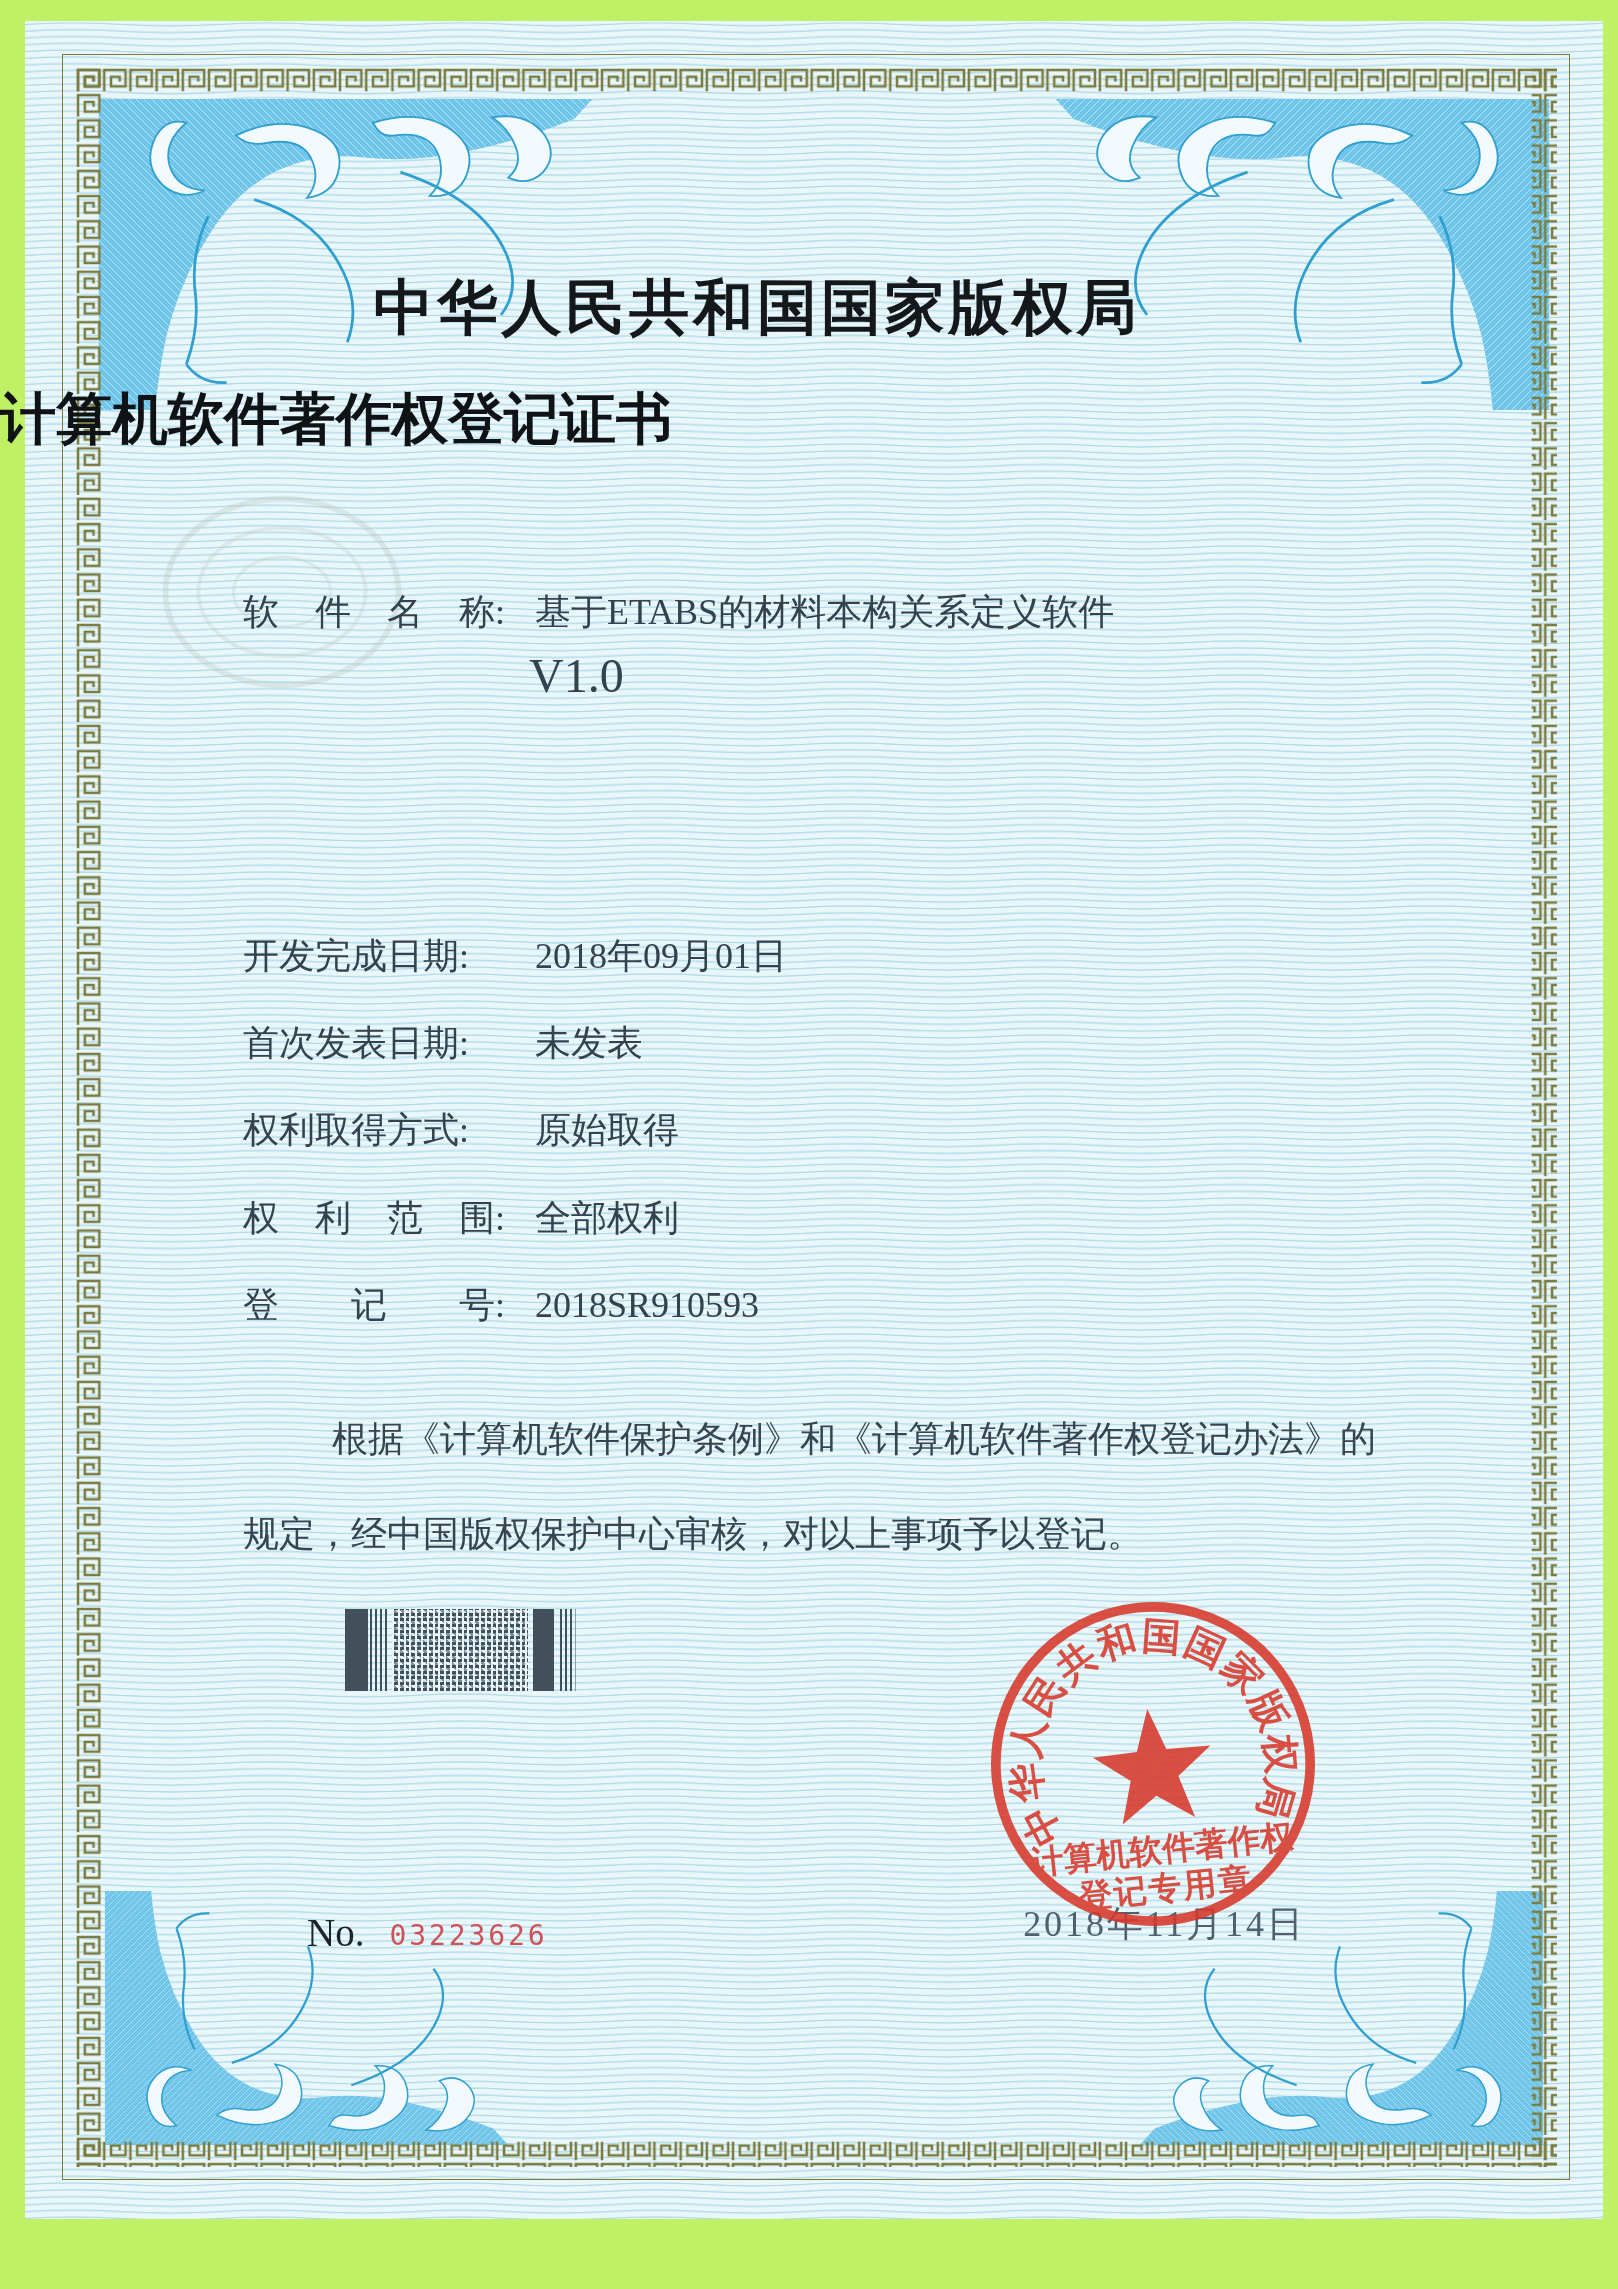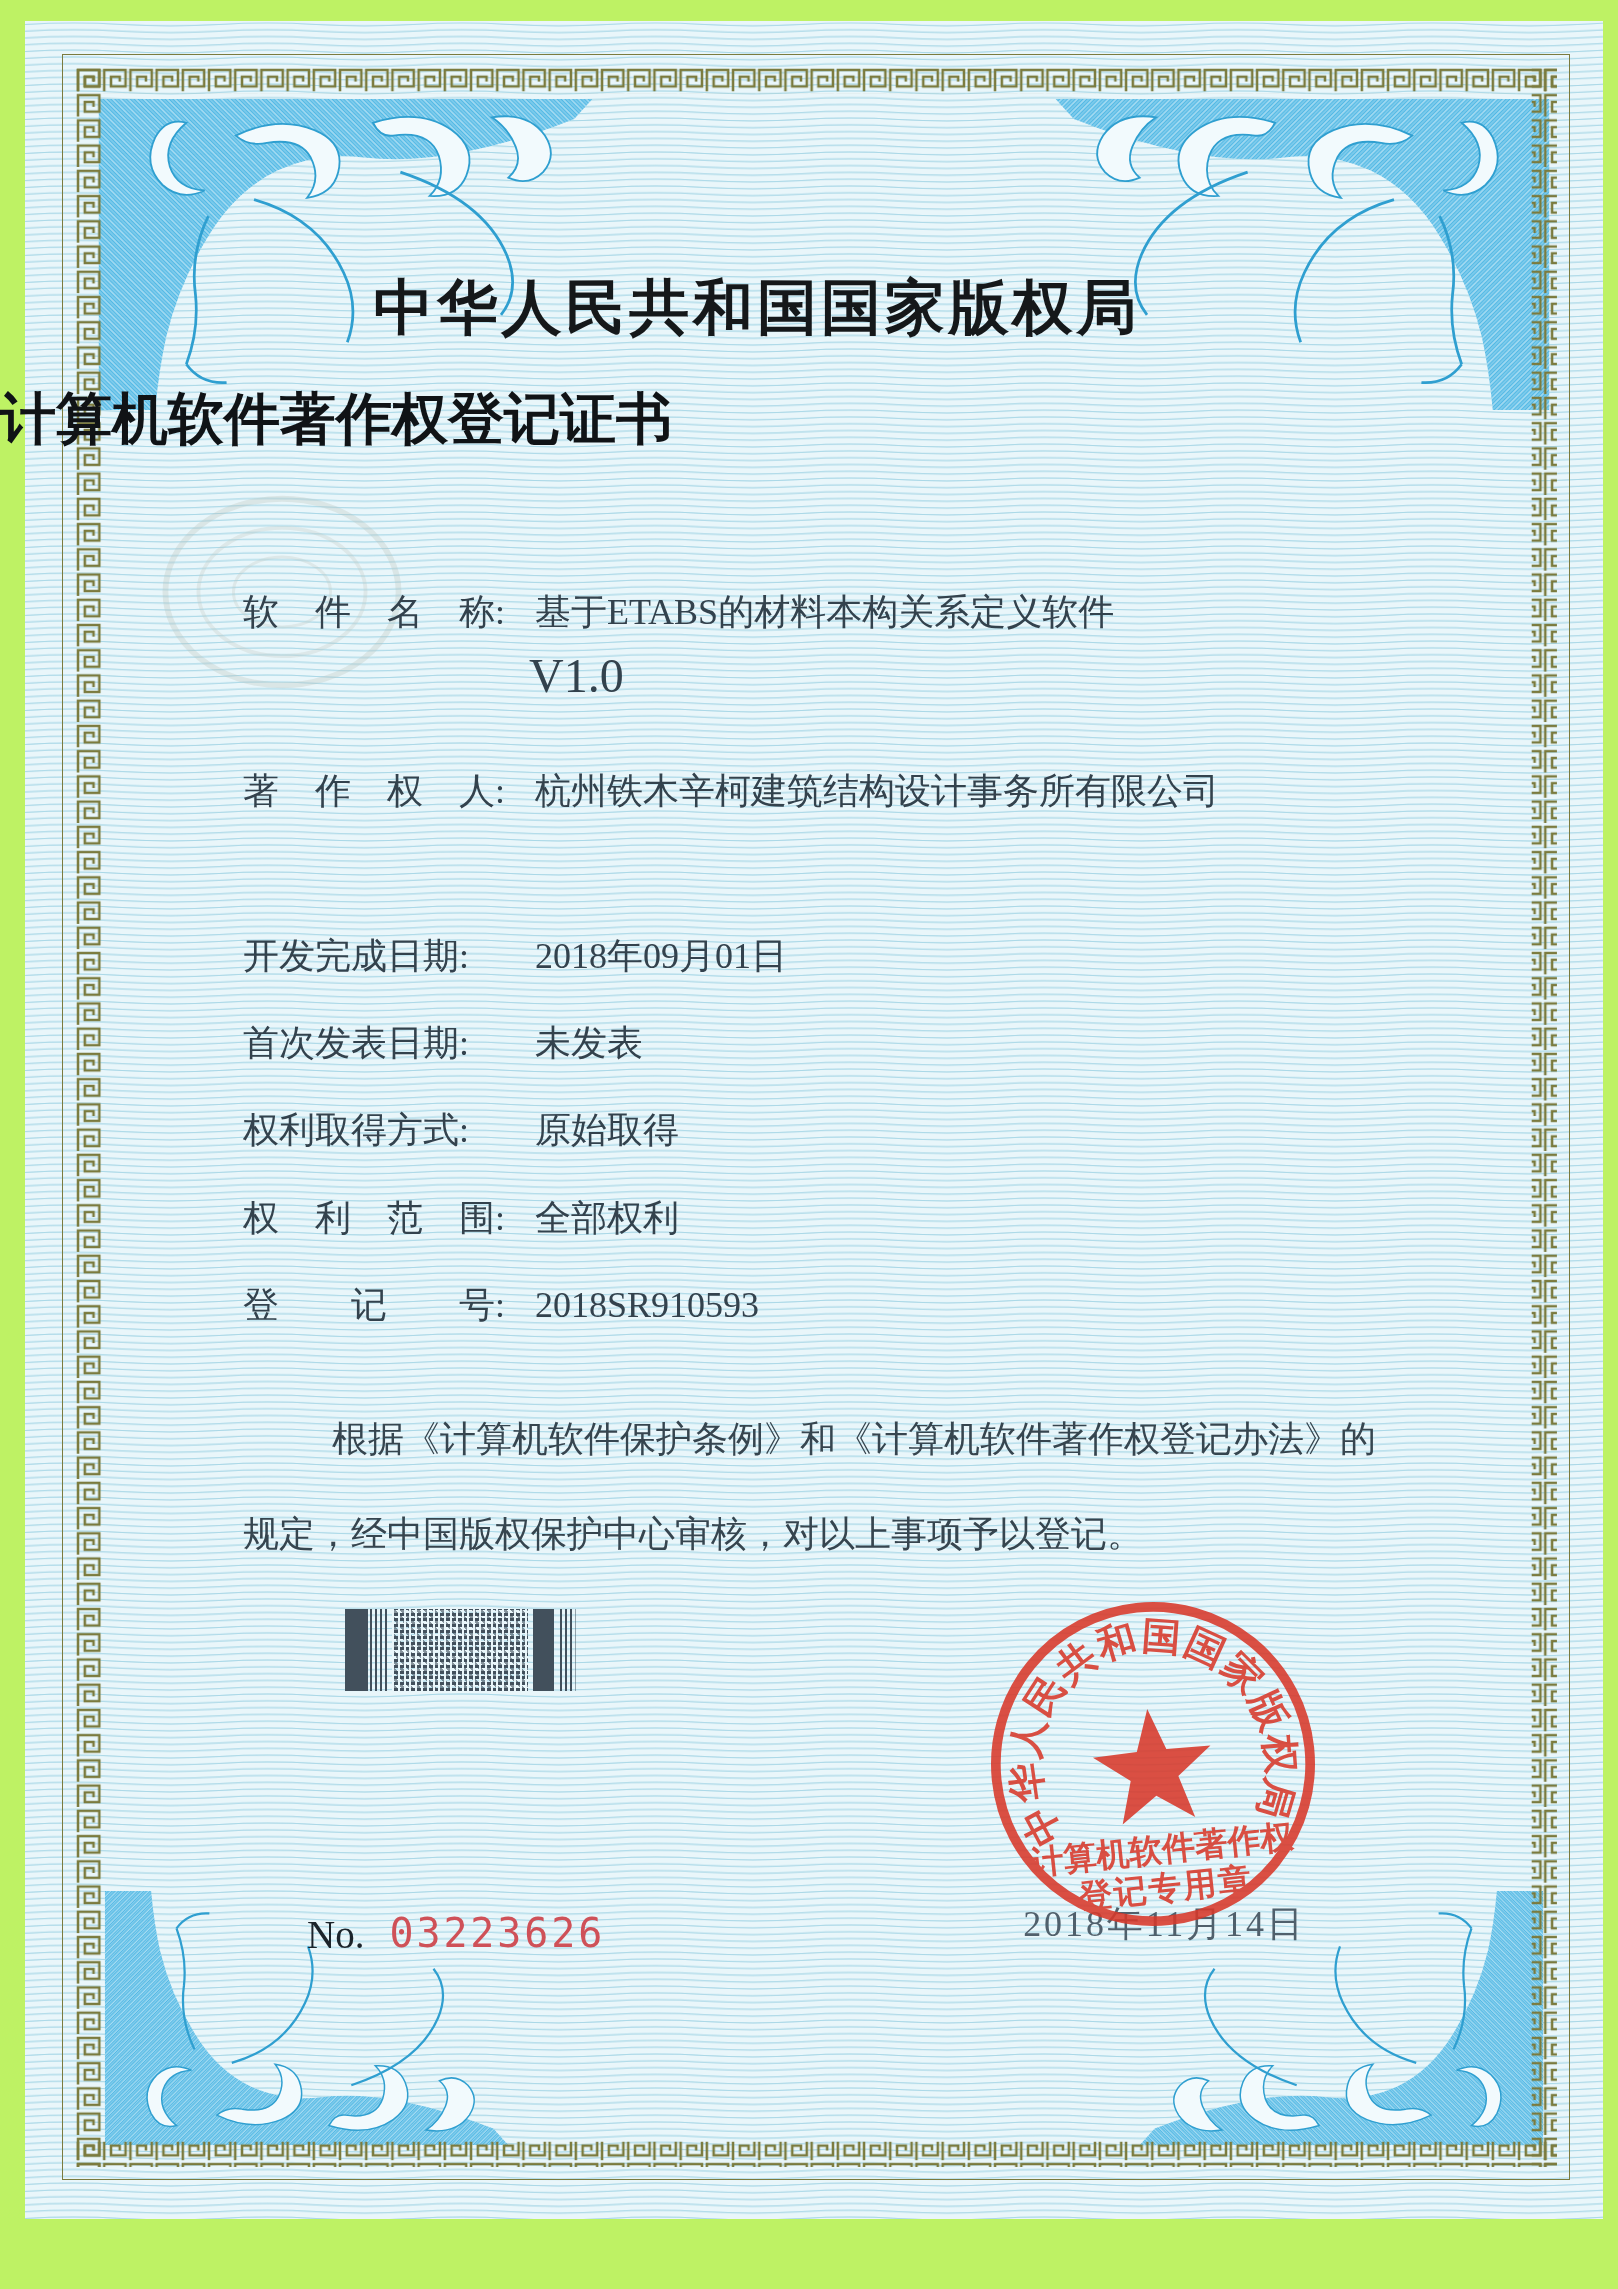--- a/index.html
+++ b/index.html
@@ -51,21 +51,21 @@
     background-repeat:no-repeat;
   }
   
   .seal{position:absolute;left:959px;top:1570px;width:388px;height:388px;transform:rotate(-6deg);}
   .seal svg{display:block;}
   .seal-date{position:absolute;left:980px;top:1900px;width:369px;text-align:center;
     font-size:36px;color:#50606c;letter-spacing:2.9px;}
   
   .serial{position:absolute;left:307px;top:1910px;font-size:39px;color:#1c242b;white-space:nowrap;}
   .serial .num{font-family:"DejaVu Sans Mono","Liberation Mono",monospace;
-    font-size:40px;letter-spacing:2.9px;margin-left:25px;vertical-align:1px;}
+    font-size:28px;letter-spacing:2.9px;margin-left:25px;vertical-align:1px;}
 </style>
 </head>
 <body>
 
 <svg width="0" height="0" style="position:absolute" aria-hidden="true">
   <defs>
     <pattern id="waves" width="200" height="7" patternUnits="userSpaceOnUse">
       <path d="M0,3.5 Q50,0.6 100,3.5 T200,3.5" fill="none" stroke="#aad8e7" stroke-width="1.1"></path>
     </pattern>
     <pattern id="meanderP" width="27" height="26" patternUnits="userSpaceOnUse">
@@ -130,24 +130,20 @@
   <div class="t-issuer">中华人民共和国国家版权局</div>
   <div class="t-cert">计算机软件著作权登记证书</div>
 
 
   <div class="frow" style="top:588px">
     <span class="flabel">软　件　名　称:</span>
     <span>基于ETABS的材料本构关系定义软件</span>
   </div>
   <div class="fval2" style="top:648px">V1.0</div>
 
-  <div class="frow" style="top:767px">
-    <span class="flabel">著　作　权　人:</span>
-    <span>杭州铁木辛柯建筑结构设计事务所有限公司</span>
-  </div>
 
   <div class="frow" style="top:932px">
     <span class="flabel">开发完成日期:</span>
     <span>2018年09月01日</span>
   </div>
 
   <div class="frow" style="top:1019px">
     <span class="flabel">首次发表日期:</span>
     <span>未发表</span>
   </div>

